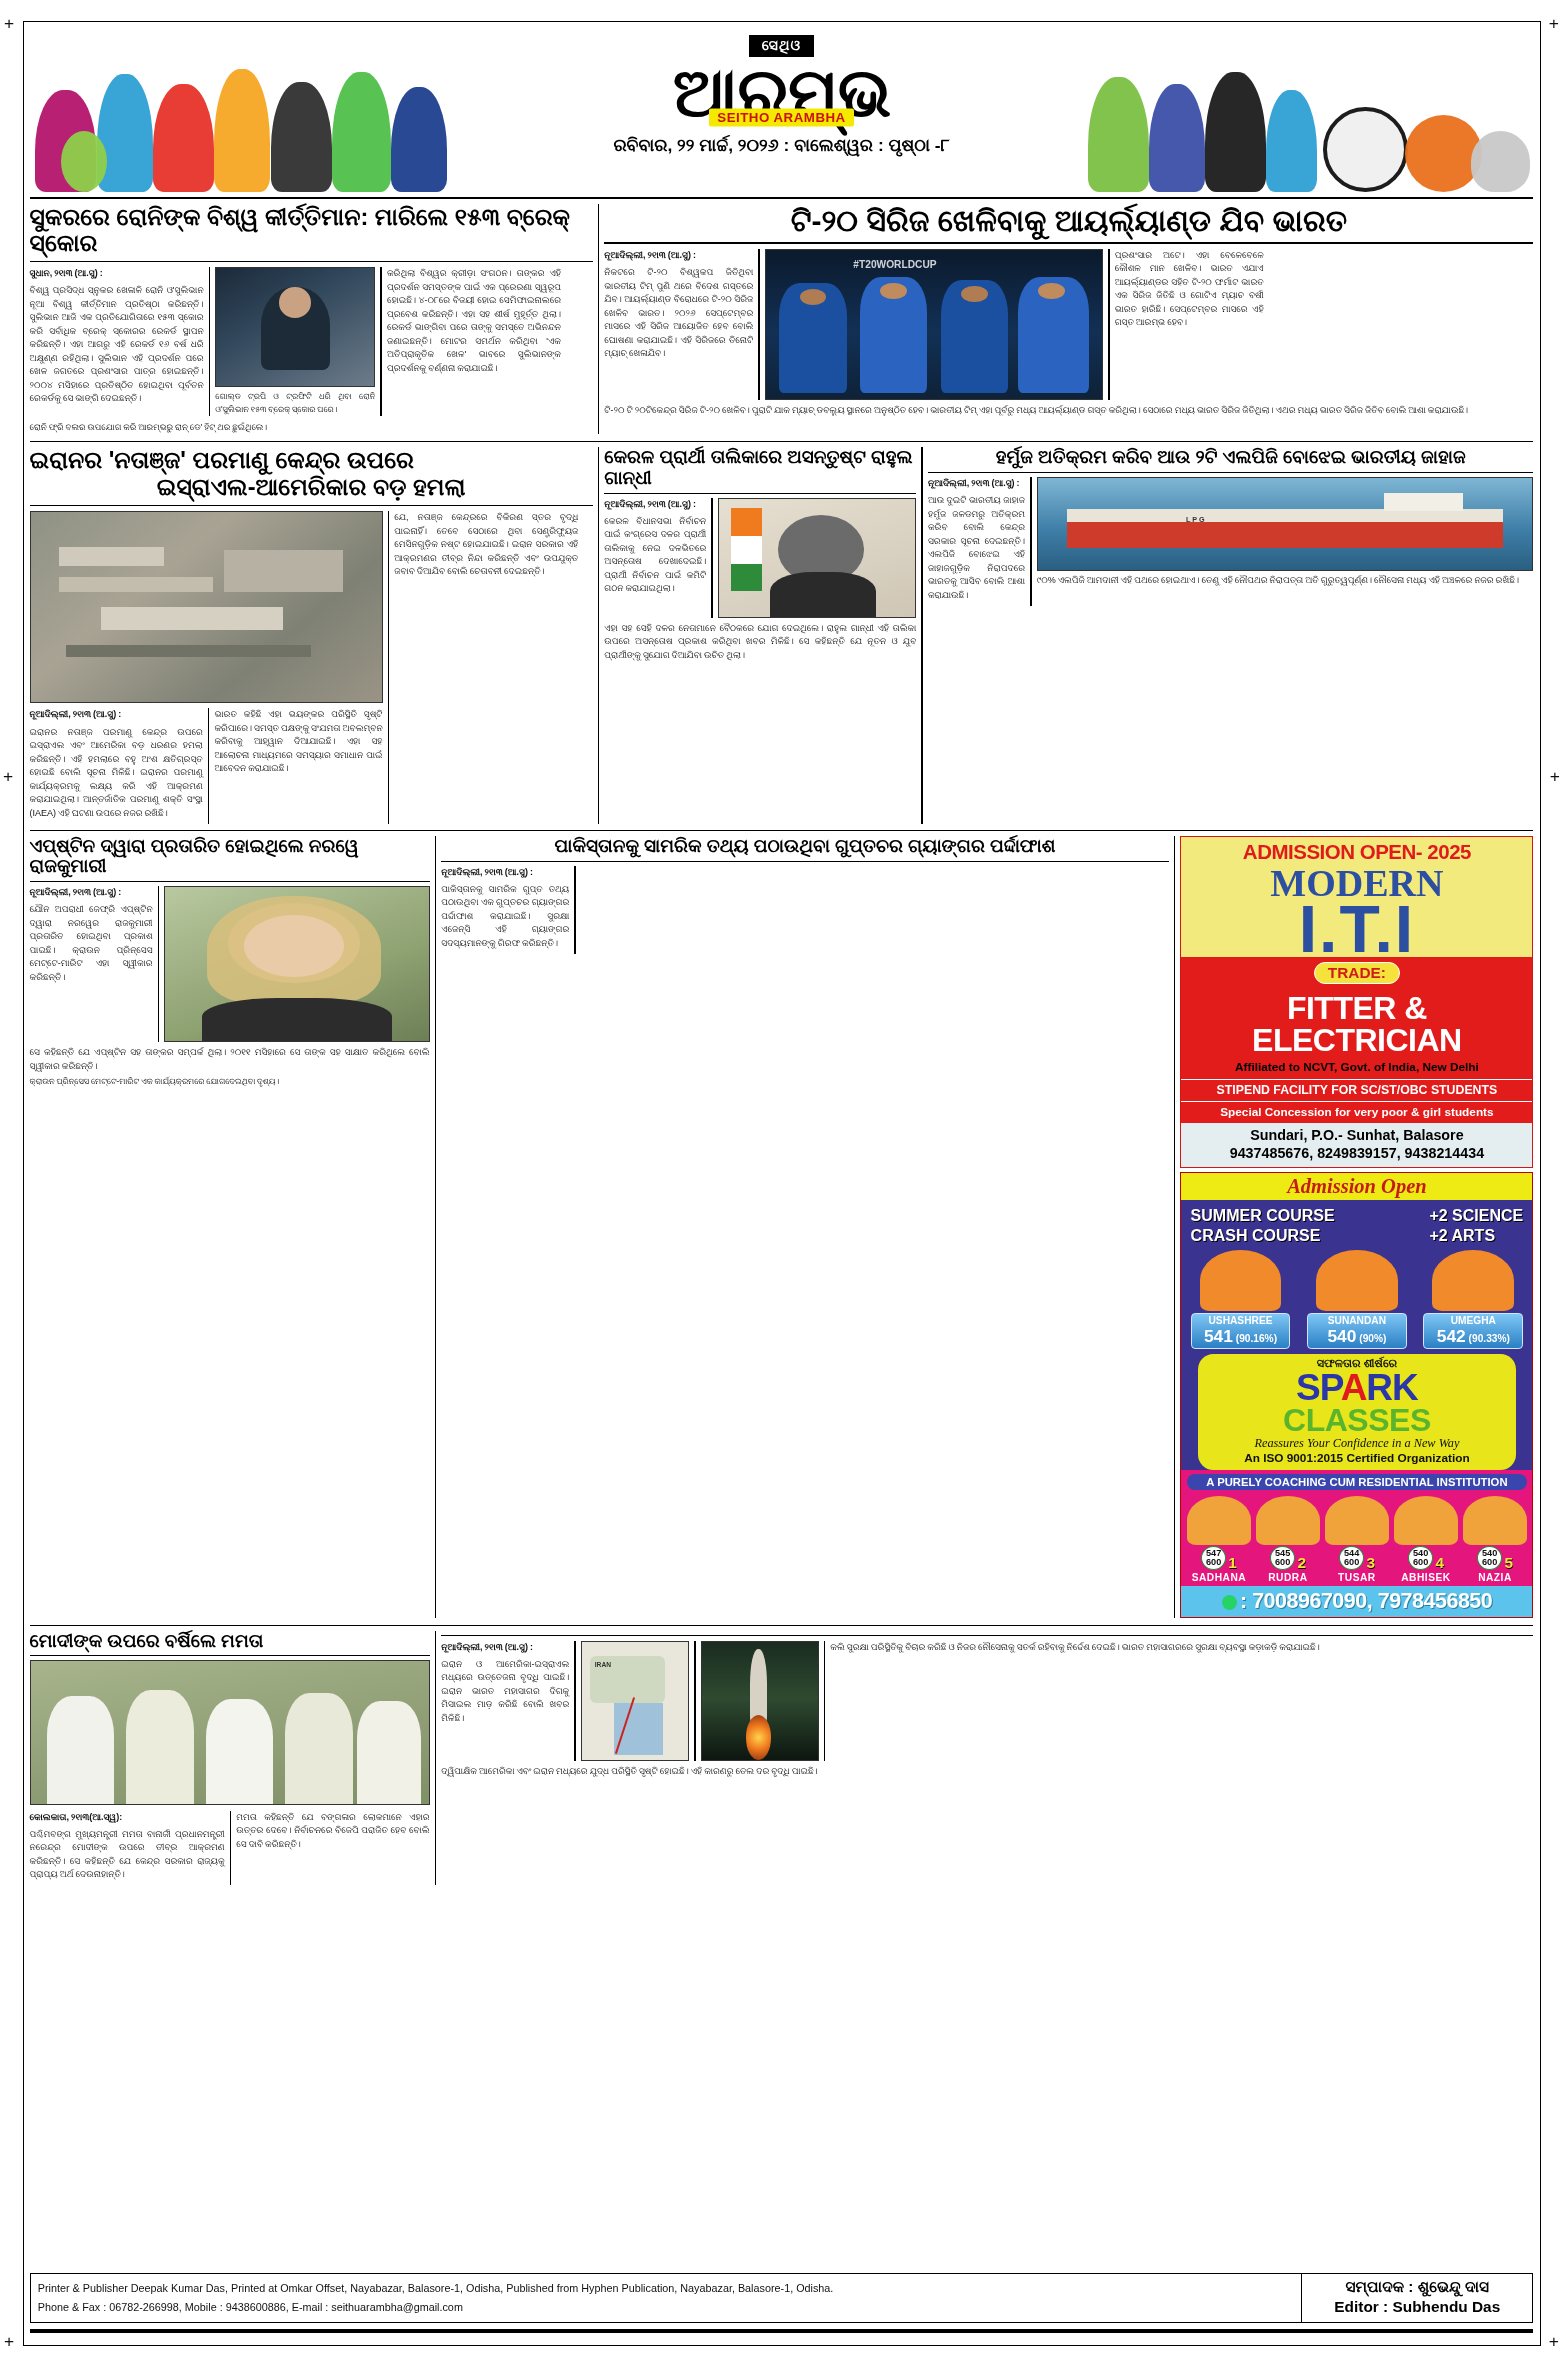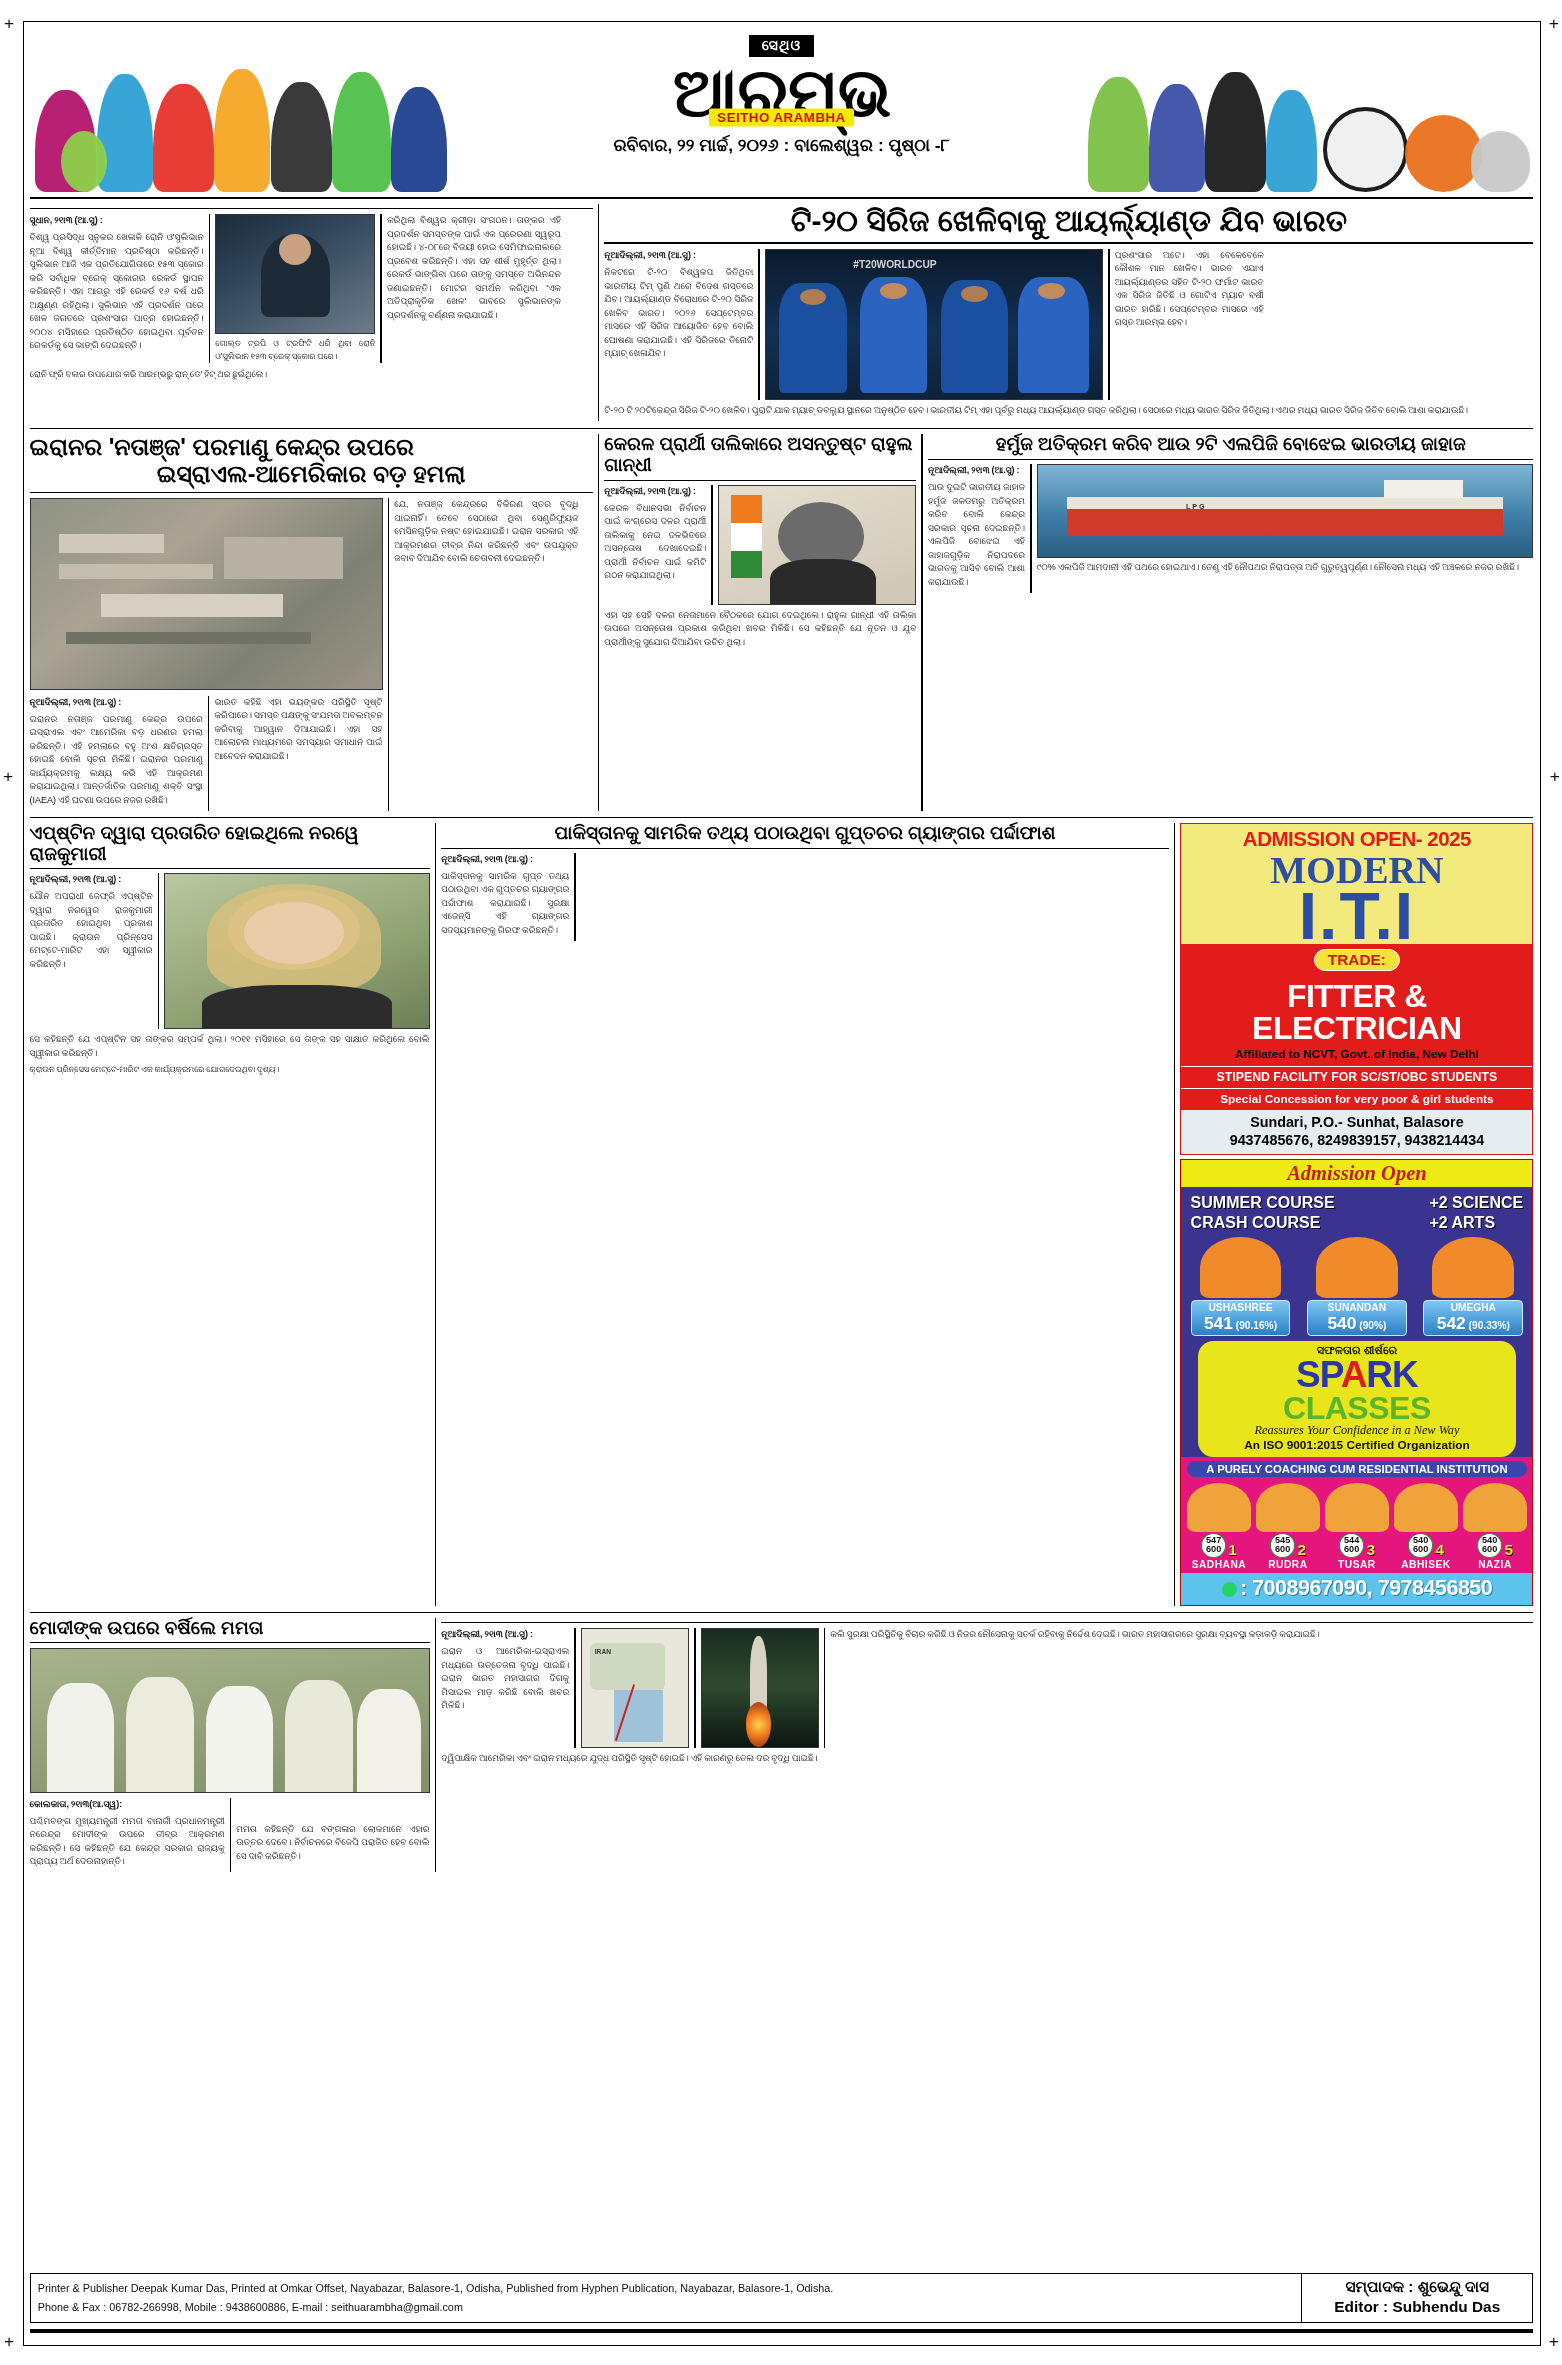--- a/index.html
+++ b/index.html
@@ -158,20 +158,21 @@
         <div class="athlete" style="left:184px;width:51px;height:102px;background:#2e9fd4;"></div>
         <div class="athlete" style="left:241px;width:77px;height:77px;background:#f0f0f0;border:4.1px solid #111;border-radius:50%;"></div>
         <div class="athlete" style="left:323px;width:77px;height:77px;background:#e9711c;border-radius:50%;"></div>
         <div class="athlete" style="left:389px;width:59px;height:61px;background:#c8c8c8;border-radius:50% 50% 40% 40%;"></div>
       </div>
     </div>
 
     <div class="cols" style="margin-top:5.1px;">
 
       <div class="col" style="width:563px;">
+        <div class="hl hl-lg" style="text-align:left;">ସୁକରରେ ରୋନିଙ୍କ ବିଶ୍ୱ କୀର୍ତ୍ତିମାନ: ମାରିଲେ ୧୫୩ ବ୍ରେକ୍ ସ୍କୋର</div>
         <div style="height:1.5px;background:#000;margin:4.1px 0 5.1px;"></div>
 
         <div class="cols">
           <div class="col body-text" style="width:174px;">
             <p><span class="dateline-in">ସୁଧାନ, ୨୧ା୩ (ଆ.ସୁ) :</span></p>
             <p>ବିଶ୍ୱ ପ୍ରସିଦ୍ଧ ସ୍ନୁକର ଖେଳାଳି ରୋନି ଓ'ସୁଲିଭାନ ନୂଆ ବିଶ୍ୱ କୀର୍ତ୍ତିମାନ ପ୍ରତିଷ୍ଠା କରିଛନ୍ତି। ସୁଲିଭାନ ଆଜି ଏକ ପ୍ରତିଯୋଗିତାରେ ୧୫୩ ସ୍କୋର କରି ସର୍ବାଧିକ ବ୍ରେକ୍ ସ୍କୋରର ରେକର୍ଡ ସ୍ଥାପନ କରିଛନ୍ତି। ଏହା ଆଗରୁ ଏହି ରେକର୍ଡ ୧୬ ବର୍ଷ ଧରି ଅକ୍ଷୁଣ୍ଣ ରହିଥିଲା। ସୁଲିଭାନ ଏହି ପ୍ରଦର୍ଶନ ପରେ ଖେଳ ଜଗତରେ ପ୍ରଶଂସାର ପାତ୍ର ହୋଇଛନ୍ତି। ୨୦୦୪ ମସିହାରେ ପ୍ରତିଷ୍ଠିତ ହୋଇଥିବା ପୂର୍ବତନ ରେକର୍ଡକୁ ସେ ଭାଙ୍ଗି ଦେଇଛନ୍ତି।</p>
           </div>
           <div class="rule-v"></div>
           <div class="col" style="width:160px;">
             <div class="photo" style="height:118px;margin-bottom:4.1px;background:linear-gradient(150deg,#1b2a3a 0%,#32485c 40%,#6d7c8a 100%);">
@@ -468,21 +469,21 @@
           <div style="position:absolute;left:44%;bottom:0;width:17%;height:74%;background:#f4f4ee;border-radius:36% 36% 0 0;"></div>
           <div style="position:absolute;left:64%;bottom:0;width:17%;height:78%;background:#e9e9da;border-radius:36% 36% 0 0;"></div>
           <div style="position:absolute;left:82%;bottom:0;width:16%;height:72%;background:#f1f1e8;border-radius:36% 36% 0 0;"></div>
         </div>
         <div class="cols" style="margin-top:5.1px;">
           <div class="col body-text" style="width:195px;">
             <p><span class="dateline-in">କୋଲକାତା, ୨୧ା୩(ଆ.ସ୍ୱ):</span></p>
             <p>ପଶ୍ଚିମବଙ୍ଗ ମୁଖ୍ୟମନ୍ତ୍ରୀ ମମତା ବାନାର୍ଜୀ ପ୍ରଧାନମନ୍ତ୍ରୀ ନରେନ୍ଦ୍ର ମୋଦୀଙ୍କ ଉପରେ ତୀବ୍ର ଆକ୍ରମଣ କରିଛନ୍ତି। ସେ କହିଛନ୍ତି ଯେ କେନ୍ଦ୍ର ସରକାର ରାଜ୍ୟକୁ ପ୍ରାପ୍ୟ ଅର୍ଥ ଦେଉନାହାନ୍ତି।</p>
           </div>
           <div class="rule-v"></div>
-          <div class="col body-text" style="flex:1;margin-top:25px;">
+          <div class="col body-text" style="flex:1;">
             <p>ମମତା କହିଛନ୍ତି ଯେ ବଙ୍ଗଳାର ଲୋକମାନେ ଏହାର ଉତ୍ତର ଦେବେ। ନିର୍ବାଚନରେ ବିଜେପି ପରାଜିତ ହେବ ବୋଲି ସେ ଦାବି କରିଛନ୍ତି।</p>
           </div>
         </div>
       </div>
 
       <div class="rule-v"></div>
 
       <div class="col" style="flex:1;">
         <div style="height:1px;background:#000;margin:4.1px 0 5.1px;"></div>
         <div class="cols">

